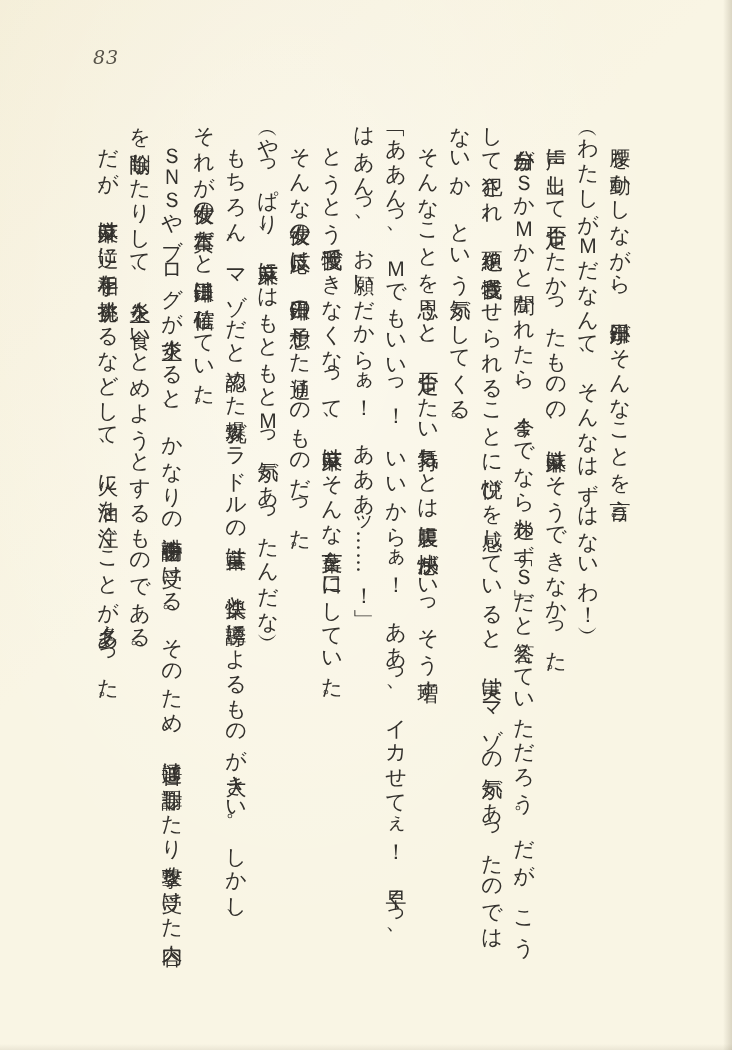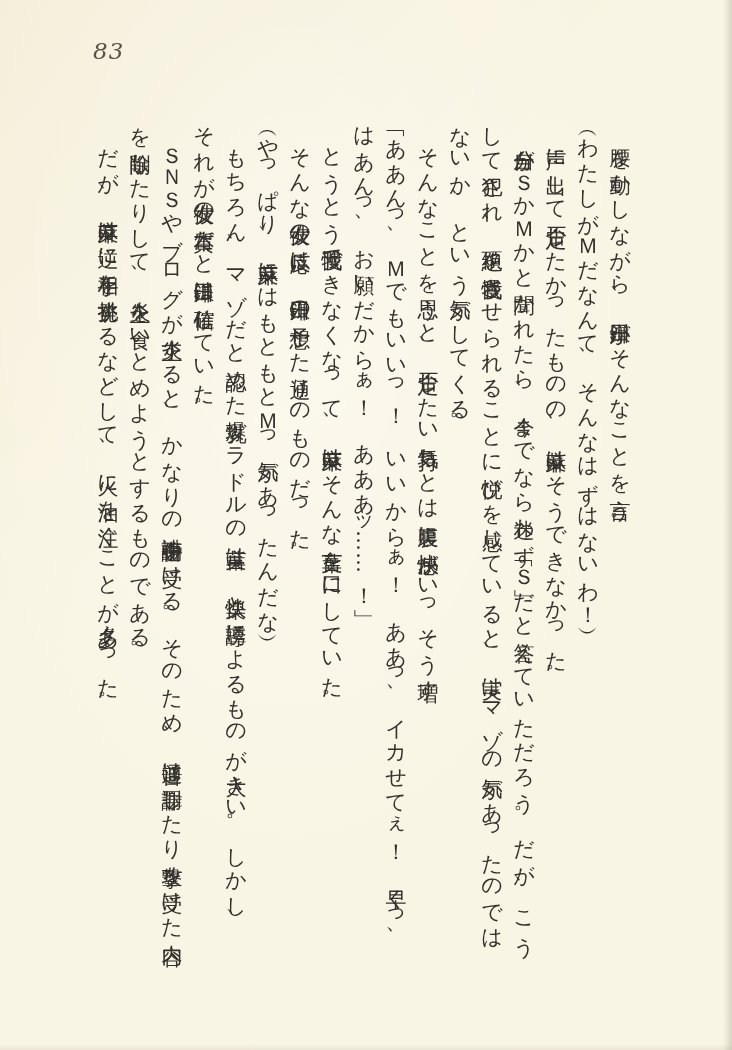--- a/index.html
+++ b/index.html
@@ -32,22 +32,22 @@
     position: absolute;
     left: 0;
     bottom: 0;
     width: 100%;
     height: 6px;
     background: linear-gradient(to bottom, rgba(0,0,0,0), rgba(110,100,75,0.10));
   }
   .page-number {
     position: absolute;
     left: 93px;
-    top: 38px;
-    font-size: 23px;
+    top: 46px;
+    font-size: 19px;
     font-style: italic;
     letter-spacing: 1px;
     color: #57534a;
   }
   .text-block {
     position: absolute;
     top: 112px;
     right: 96px;
     width: 550px;
     height: 838px;

